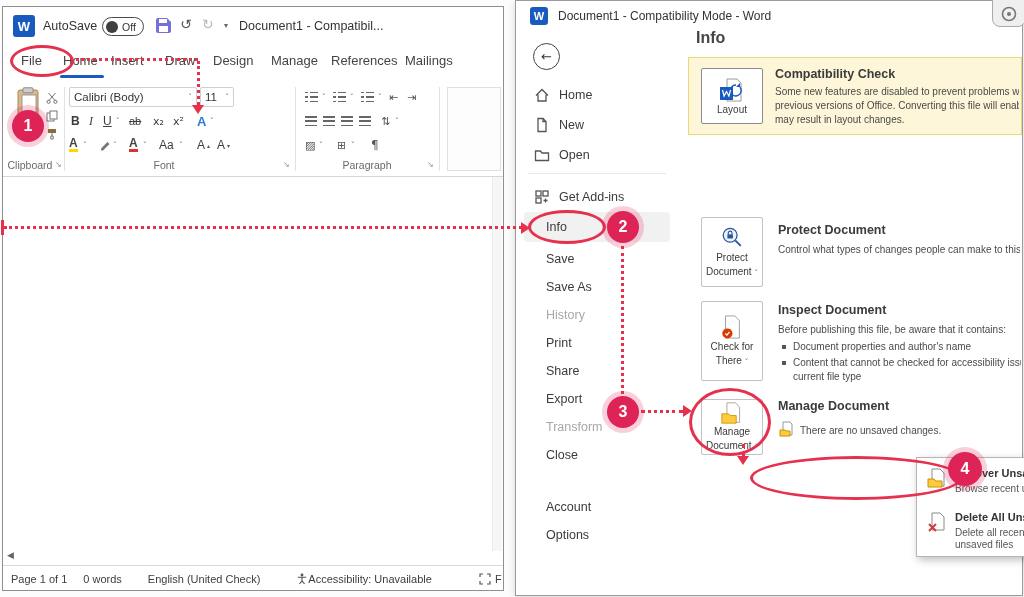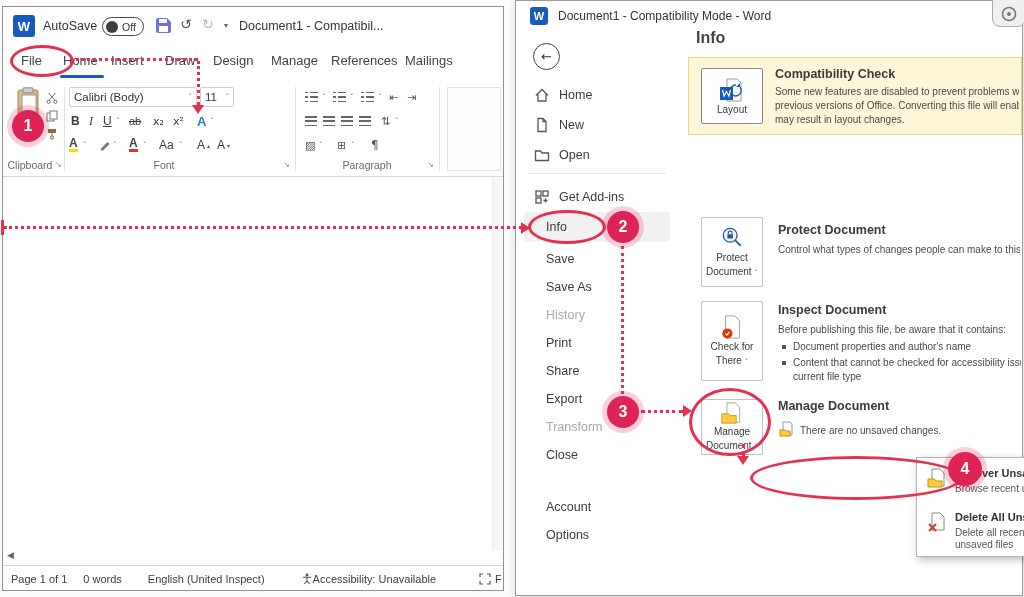--- a/index.html
+++ b/index.html
@@ -231,21 +231,21 @@
       <div class="abs" style="left:444px;top:6px;width:54px;height:84px;border:1px solid #e0e0e0;background:#fdfdfd"></div>
     </div>
 
     <div class="docarea"></div>
     <div class="vscroll"></div>
     <span class="g abs" style="left:4px;top:543px;font-size:9px;color:#666">◀</span>
 
     <div class="statusbar">
       <span>Page 1 of 1</span>
       <span style="margin-left:16px">0 words</span>
-      <span style="margin-left:26px">English (United Inspect)</span>
+      <span style="margin-left:26px">English (United Check)</span>
       <span style="margin-left:36px;display:flex;align-items:center;gap:0">
         <svg width="12" height="12" viewBox="0 0 12 12">
             <circle cx="6" cy="2" r="1.4" fill="#555"></circle>
             <path d="M1.8 4.3h8.4M6 4.3v3.5M6 7.8L3.4 11M6 7.8L8.6 11" stroke="#555" fill="none" stroke-width="1.1"></path>
           </svg>
         <span>Accessibility: Unavailable</span>
       </span>
       <span class="abs" style="left:476px;top:7px;display:flex;align-items:center;gap:4px">
         <svg width="12" height="12" viewBox="0 0 12 12">
             <path d="M1 4V1h3M8 1h3v3M11 8v3H8M4 11H1V8" stroke="#555" fill="none" stroke-width="1.2"></path>

